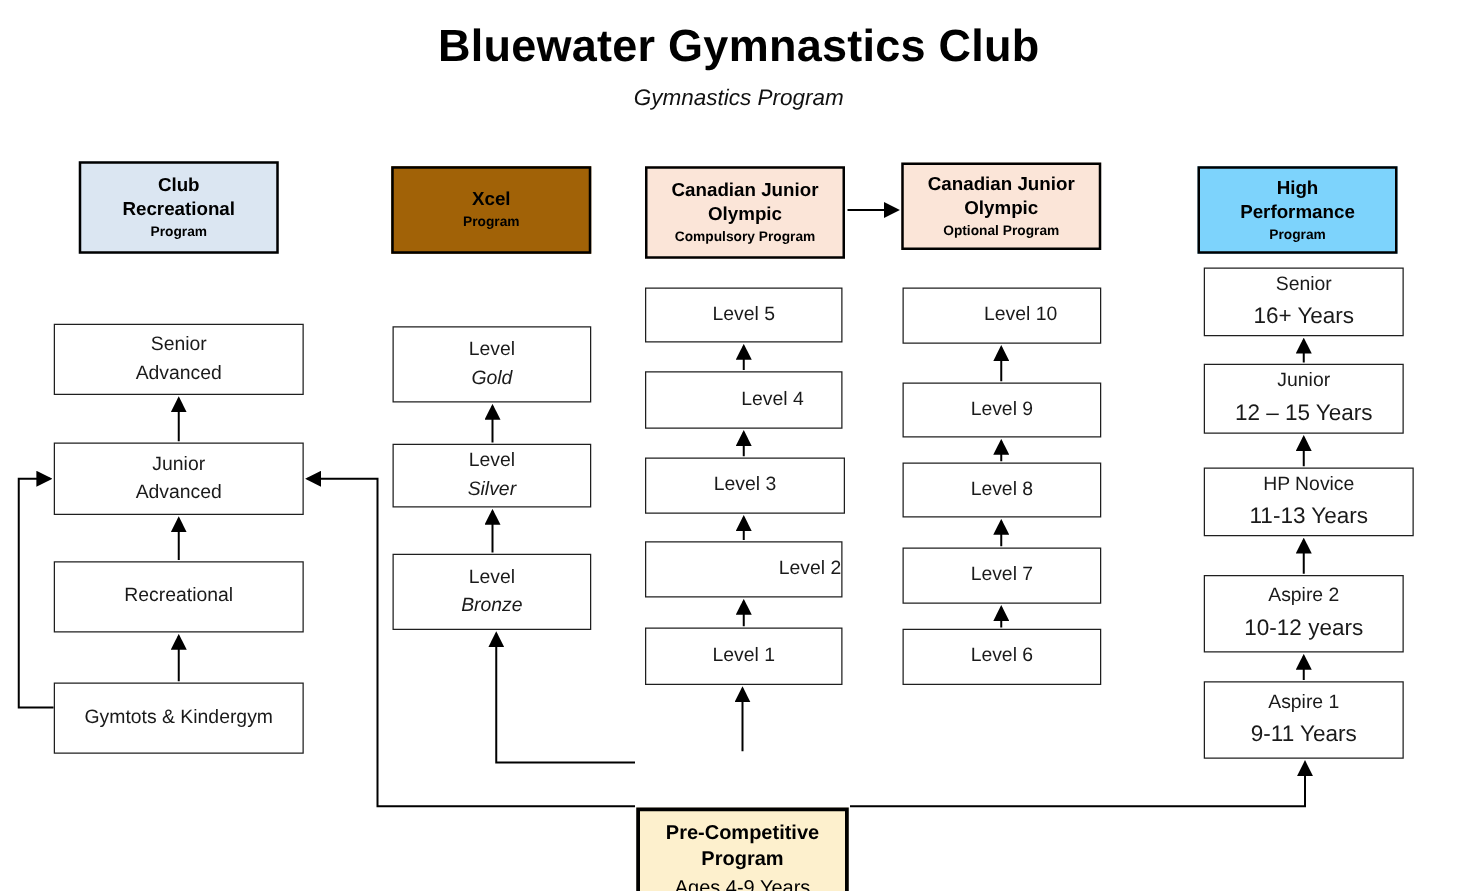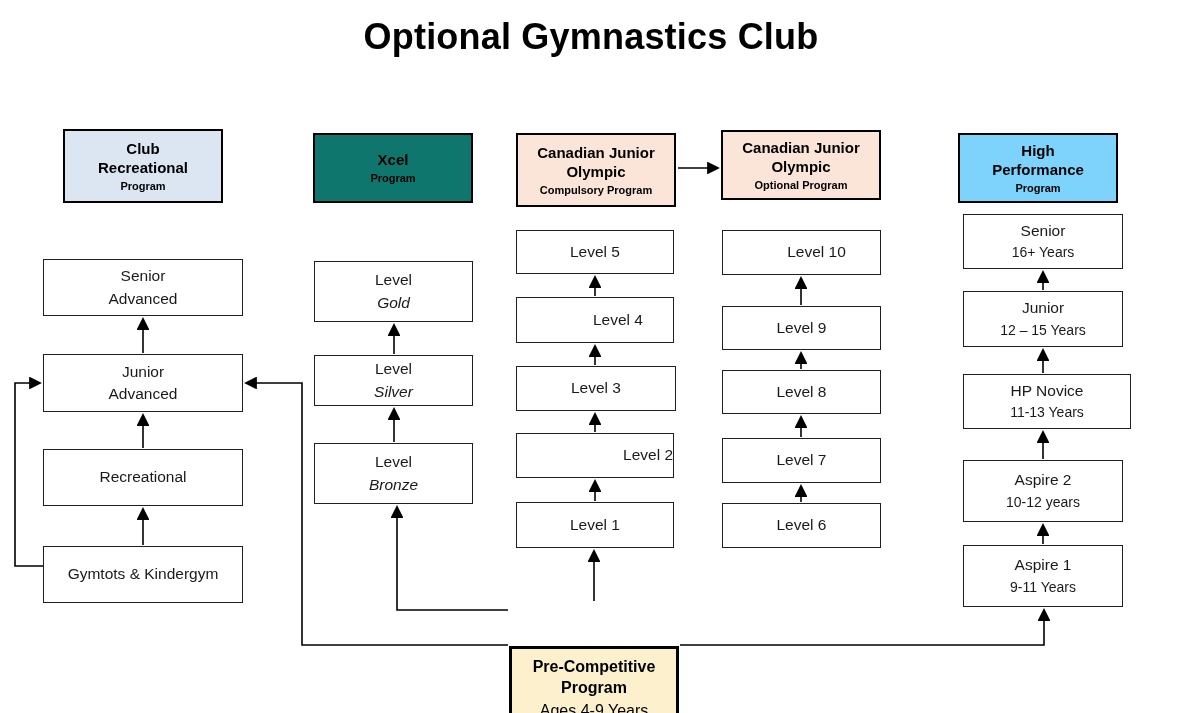--- a/index.html
+++ b/index.html
@@ -12,44 +12,45 @@
          font-size:18px;font-style:italic;color:#111;}
 
   .box{position:absolute;box-sizing:border-box;display:flex;flex-direction:column;
        align-items:center;justify-content:center;text-align:center;background:#fff;}
 
   
   .hdr{border:2.5px solid #000;}
   .hdr .l1,.hdr .l2{font-size:15px;font-weight:bold;line-height:1.32;color:#000;}
   .hdr .sub{font-size:11px;font-weight:bold;line-height:1.3;margin-top:1px;color:#000;}
   .hdr-club{background:#dbe6f2;justify-content:center;}
-  .hdr-xcel{background:#0f766e;}
+  .hdr-xcel{background:#a16207;}
   .hdr-cjo{background:#fbe5d8;}
   .hdr-hp{background:#7dd3fc;}
 
   
   .lvl{border:1.5px solid #1f1f1f;background:#fff;}
   .lvl .l1{font-size:15.5px;line-height:1.45;}
   .lvl .l2{font-size:15.5px;line-height:1.45;}
   .col-xcel .l2{font-style:italic;}
-  .col-hp .l2{font-size:14px;line-height:1.5;}
+  .col-hp .l2{font-size:18px;line-height:1.5;}
 
   
   .precomp{border:3px solid #000;background:#fdf0cd;}
   .precomp .l1,.precomp .l2{font-size:16px;font-weight:bold;line-height:1.3;color:#000;}
   .precomp .sub{font-size:16px;line-height:1.35;margin-top:1px;color:#000;}
 
   svg.connectors{position:absolute;left:0;top:0;pointer-events:none;}
 </style>
 </head>
 <body>
 
 <div class="canvas">
 
-  <div class="title">Optional Gymnastics Club</div>
+  <div class="title">Bluewater Gymnastics Club</div>
+  <div class="subtitle">Gymnastics Program</div>
 
   <svg class="connectors" width="1182" height="713" viewBox="0 0 1182 713">
     <defs>
       <marker id="arrow" viewBox="0 0 10 10" refX="8.5" refY="5" markerWidth="8" markerHeight="8" orient="auto-start-reverse">
         <path d="M0,0 L10,5 L0,10 z" fill="#000"></path>
       </marker>
     </defs>
     <g fill="none" stroke="#000" stroke-width="1.6">
 
       <path d="M143,545 L143,509" marker-end="url(#arrow)"></path>

